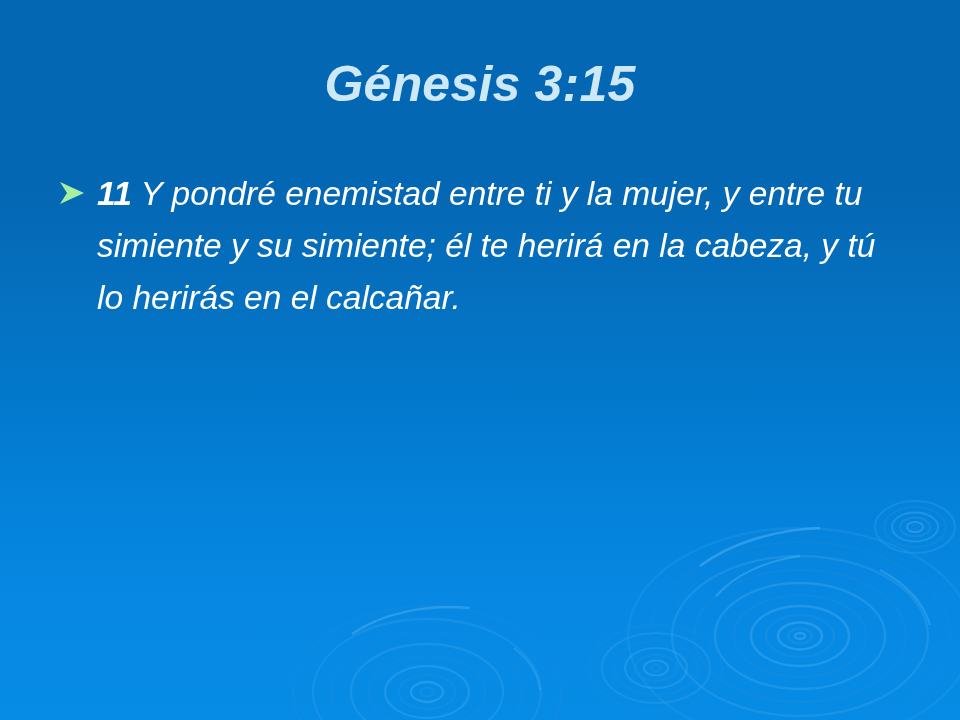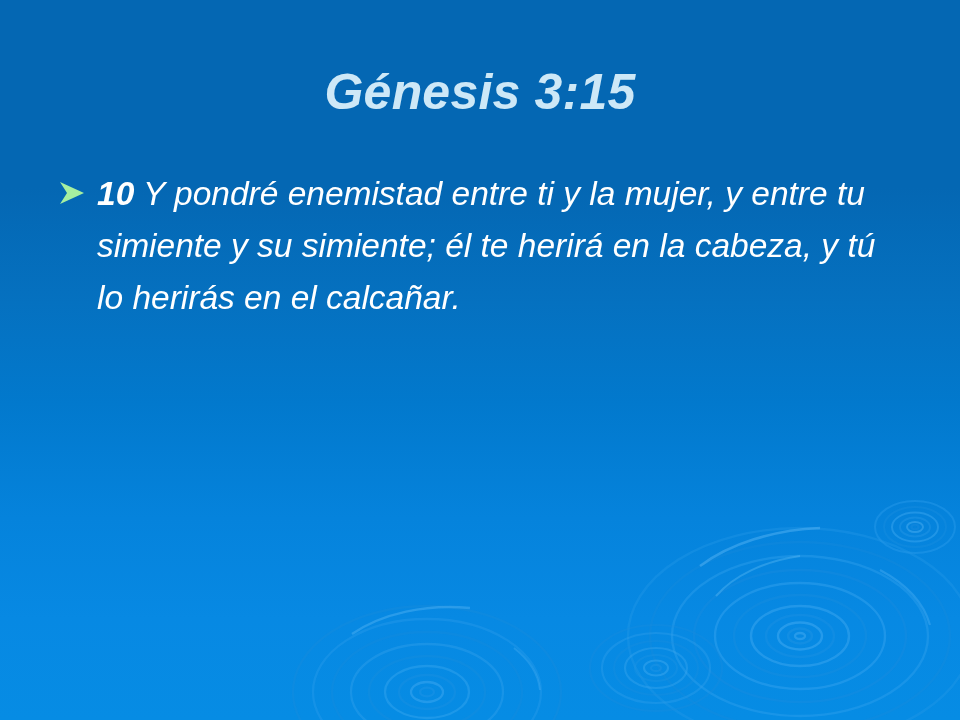--- a/index.html
+++ b/index.html
@@ -37,21 +37,21 @@
     top: 0;
     width: 960px;
     height: 720px;
     pointer-events: none;
   }
 
   
   #title {
     position: absolute;
     left: 0;
-    top: 64px;
+    top: 56px;
     width: 960px;
     text-align: center;
     color: #cde8f7;
     font-size: 50px;
     font-weight: bold;
     font-style: italic;
     letter-spacing: 0.2px;
     line-height: 1.12;
     font-family: "Liberation Sans", sans-serif;
   }
@@ -164,17 +164,17 @@
 
   <div id="title">Génesis 3:15</div>
 
   <div id="body-block">
     <div class="bullet-row">
       <span class="bullet-marker">
         <svg width="28" height="24" viewBox="0 0 28 24" xmlns="http://www.w3.org/2000/svg" aria-hidden="true">
           <polygon points="2,1 26,12 2,23 9,12" fill="#a6efa0"></polygon>
         </svg>
       </span>
-      <span class="bullet-text"><span class="verse-number">10</span><span> Y pondré enemistad entre ti y la mujer, y entre tu simiente y su simiente; él te herirá en la cabeza, y tú lo herirás en el calcañar.</span></span>
+      <span class="bullet-text"><span class="verse-number">11</span><span> Y pondré enemistad entre ti y la mujer, y entre tu simiente y su simiente; él te herirá en la cabeza, y tú lo herirás en el calcañar.</span></span>
     </div>
   </div>
 
 </div>
 
 </body></html>

